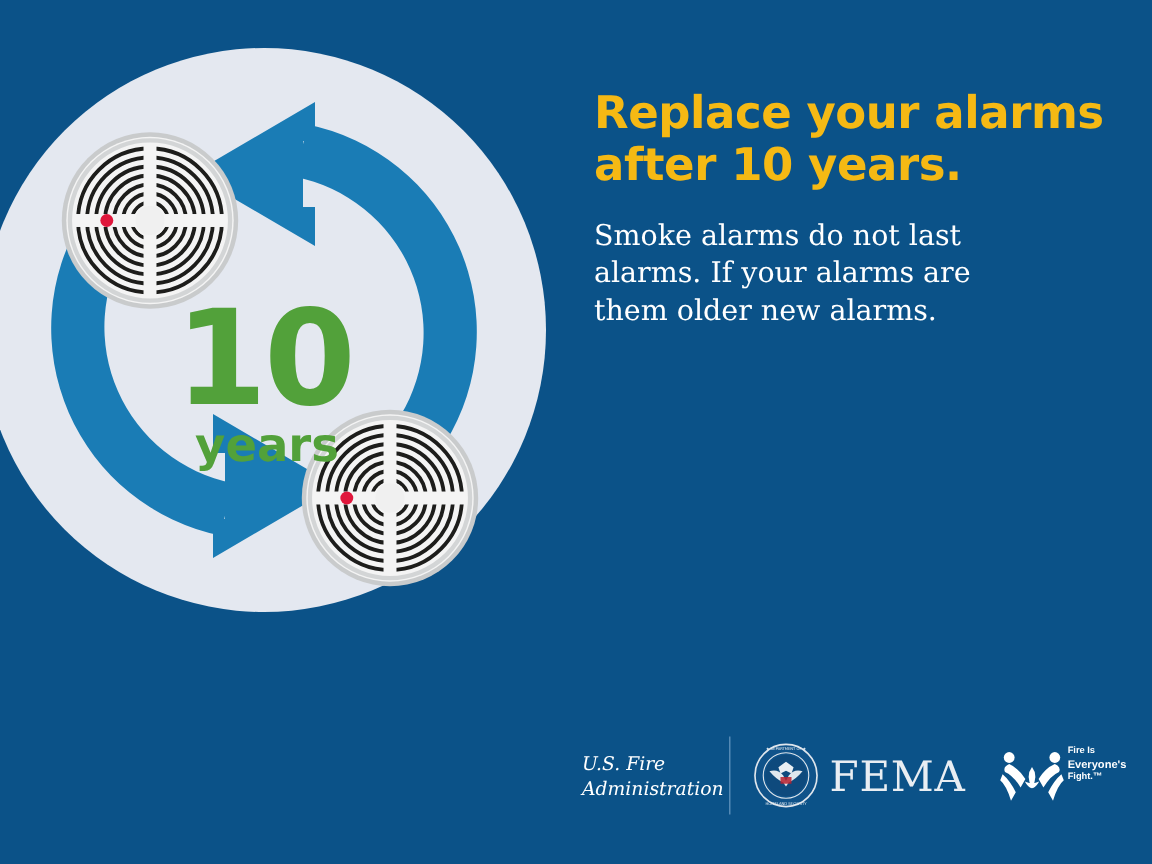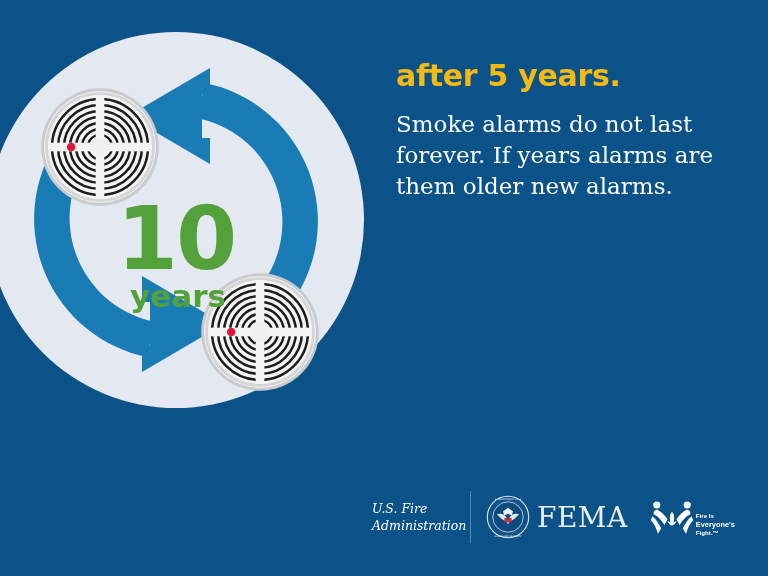--- a/index.html
+++ b/index.html
@@ -23,45 +23,45 @@
     font-weight:bold;
     font-size:30px;
     line-height:1.18;
     letter-spacing:-0.3px;
     margin:0 0 16px 0;
   }
   #headline .ln{display:block;}
   #body{
     color:#ffffff;
     font-family:"DejaVu Serif","Liberation Serif",serif;
-    font-size:23px;
+    font-size:19px;
     line-height:1.33;
     margin:0;
   }
   #body .ln{display:block;white-space:nowrap;}
 
   
-  #footer{position:absolute;left:372px;top:486px;width:366px;height:62px;
+  #footer{position:absolute;left:388px;top:486px;width:366px;height:62px;
           display:flex;align-items:center;}
   #usfa{
     color:#ffffff;
     font-family:"DejaVu Serif","Liberation Serif",serif;
     font-size:12.5px;line-height:1.38;
     font-style:italic;
     width:88px;
   }
   #usfa .ln{display:block;}
   #divider{width:1px;height:52px;background:#6f9ec4;margin:0 14px 0 10px;opacity:.75;}
   #fema-wrap{display:flex;align-items:center;justify-content:flex-end;}
   #fema-word{
     color:#e9eef3;
     font-family:"DejaVu Serif","Liberation Serif",serif;
     font-size:28px;letter-spacing:0.5px;margin-left:6px;
   }
-  #fief-wrap{display:flex;align-items:flex-end;margin-left:22px;}
+  #fief-wrap{display:flex;align-items:flex-start;margin-left:22px;}
   #fief-text{
     color:#ffffff;font-size:6.2px;line-height:1.28;font-weight:bold;
     font-family:"Liberation Sans",sans-serif;margin-left:2px;
   }
   #fief-text .ln{display:block;white-space:nowrap;}
   #fief-text .l2{font-size:7.4px;}
 </style>
 </head>
 <body>
 
@@ -129,25 +129,26 @@
         <use href="#alarm" x="212" y="240" width="120" height="120"></use>
       </g>
 
       <text x="188" y="237" text-anchor="middle" font-family="DejaVu Sans, sans-serif" font-size="88" font-weight="bold" fill="#52a13a" letter-spacing="-2">10</text>
       <text x="190" y="275" text-anchor="middle" font-family="DejaVu Sans, sans-serif" font-size="31" font-weight="bold" fill="#52a13a">years</text>
     </svg>
   </div>
 
   <div id="copy">
     <h1 id="headline">
-      <span class="ln">after 5 years.</span>
+      <span class="ln">Replace your alarms</span>
+      <span class="ln">after 10 years.</span>
     </h1>
     <p id="body">
       <span class="ln">Smoke alarms do not last</span>
-      <span class="ln">forever. If years alarms are</span>
+      <span class="ln">alarms. If your alarms are</span>
       <span class="ln">them older new alarms.</span>
     </p>
   </div>
 
   <div id="footer">
 
     <div id="usfa">
       <span class="ln">U.S. Fire</span>
       <span class="ln">Administration</span>
     </div>

